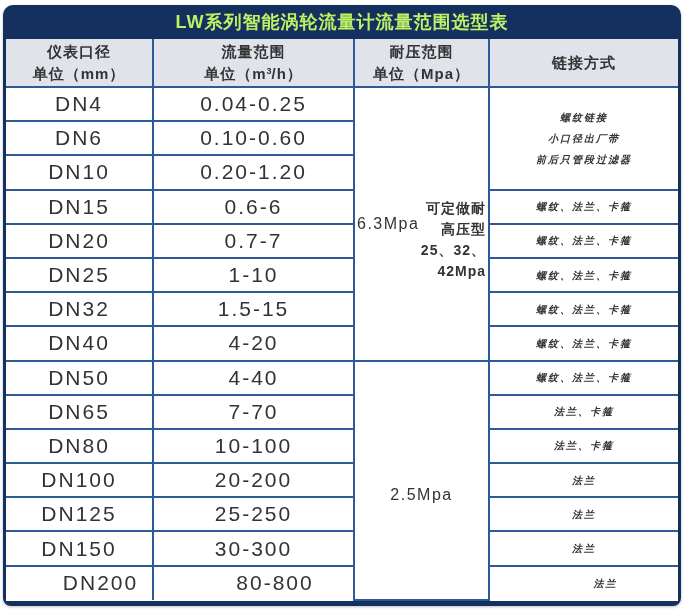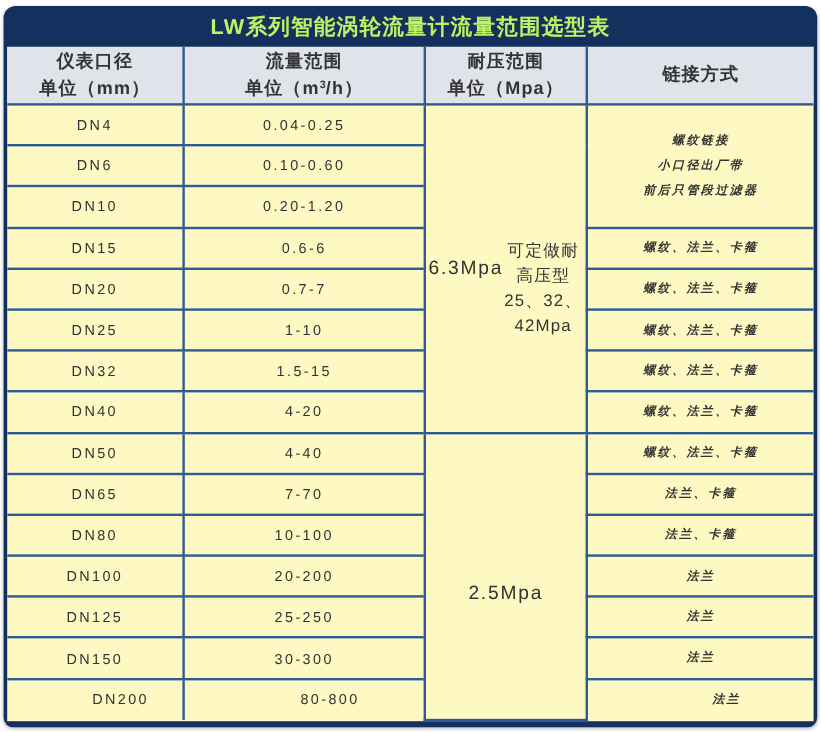--- a/index.html
+++ b/index.html
@@ -20,21 +20,21 @@
   }
   .title-bar {
     height: 34px; flex: 0 0 34px;
     display: flex; align-items: center; justify-content: center;
     color: #bef264; font-size: 18px; font-weight: 700;
     letter-spacing: 1px;
   }
   .table-wrap {
     flex: 1 1 auto;
     margin: 0 3px 5px 3px;
-    background: #fef9c3;
+    background: #ffffff;
     overflow: hidden;
   }
   table {
     width: 100%; height: 100%;
     border-collapse: collapse;
     table-layout: fixed;
   }
   th, td {
     border: 2px solid #2e5b94;
     text-align: center; vertical-align: middle;
@@ -50,33 +50,33 @@
   thead th {
     height: 48px;
     background: #e0e4ea;
     font-size: 15px; font-weight: 700;
     line-height: 1.45; letter-spacing: 1px;
   }
   .sup { font-size: 9px; vertical-align: 5px; letter-spacing: 0; }
 
   tbody tr { height: 34px; }
   td.dn, td.flow {
-    font-size: 12px; font-weight: 500; letter-spacing: 2px; margin-left: 36px;
+    font-size: 21px; font-weight: 500; letter-spacing: 2px; margin-left: 36px;
   }
   td.conn {
     font-size: 10px; font-weight: 700; letter-spacing: 2px; font-style: italic;
   }
   td.conn .line { line-height: 21px; }
   td.pressure { font-weight: 700; }
   td.pressure .p-value {
     font-size: 16px; font-weight: 500; letter-spacing: 1.5px;
   }
   td.pressure .p-note {
-    margin-top: 32px; font-size: 14px; font-weight: 400;
-    line-height: 21px; letter-spacing: 1px;
+    margin-top: 32px; font-size: 14px; font-weight: 700;
+    line-height: 21px; letter-spacing: 1px; text-align: right;
   }
   td.pressure.group2 .p-value { font-size: 16px; margin-top: 29px; }
   
   .p-inner { display: flex; flex-direction: row; align-items: center; justify-content: center; }
 </style>
 </head>
 <body>
 
 <div class="card">
   <div class="title-bar">LW系列智能涡轮流量计流量范围选型表</div>

